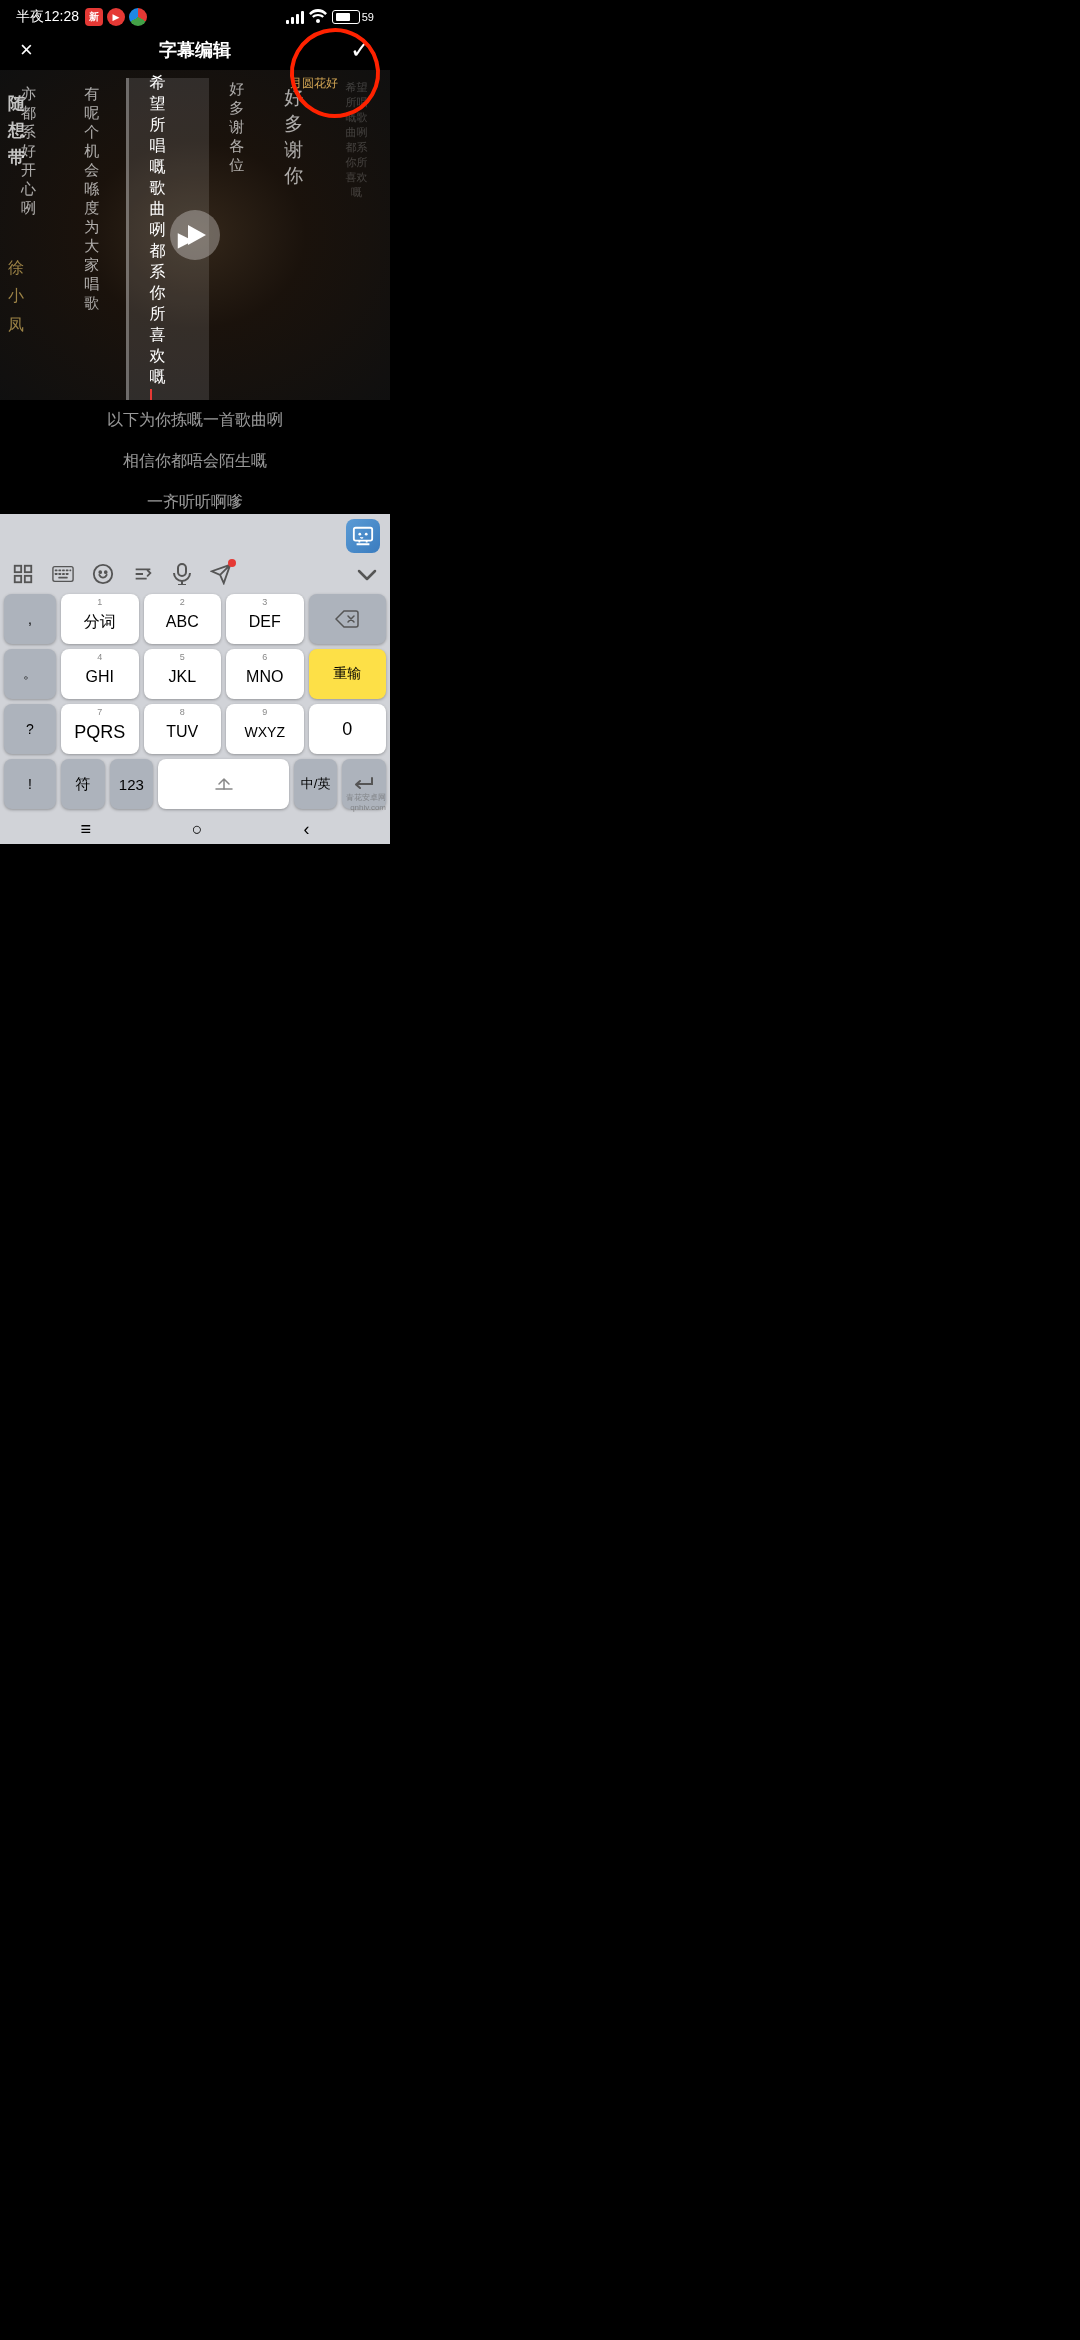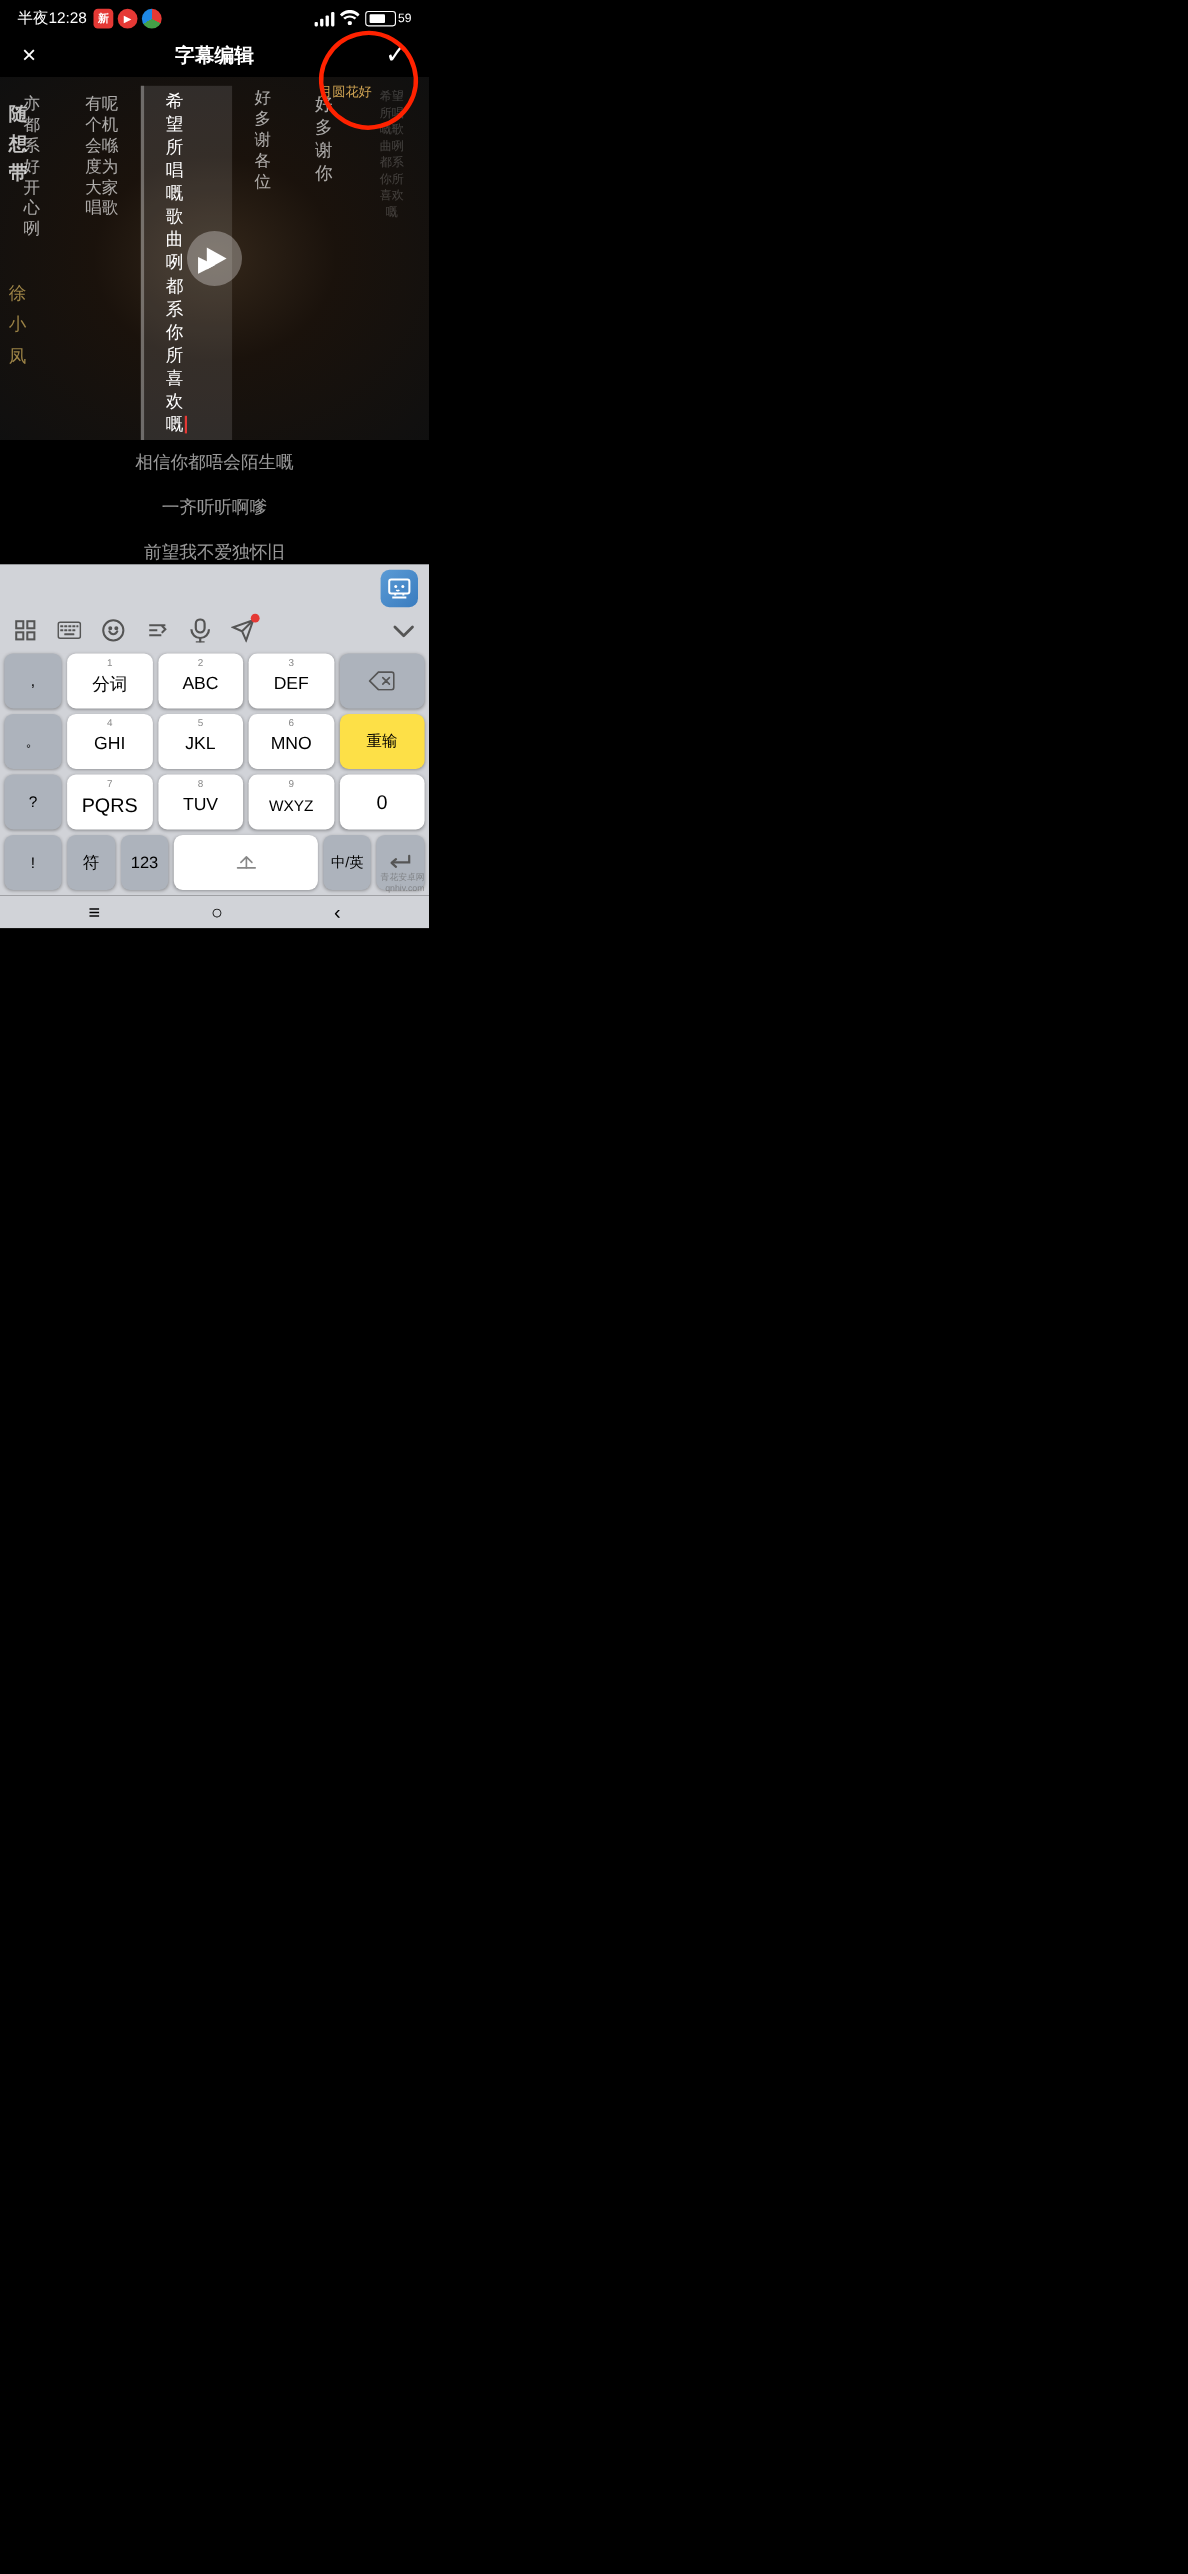--- a/index.html
+++ b/index.html
@@ -422,27 +422,28 @@
 
       <div style="text-align:center; color:rgba(255,255,255,0.65); font-size:15px; padding:7px 20px;">有呢个机会喺度为大家唱歌</div>
 
       <div style="display:flex; align-items:center; background:rgba(255,255,255,0.12); padding:10px 16px 10px 20px; border-left: 3px solid rgba(255,255,255,0.3);">
         <span style="color:#fff; font-size:16px; font-weight:500; flex:1;">希望所唱嘅歌曲咧都系你所喜欢嘅<span style="display:inline-block; width:2px; height:16px; background:#e53935; vertical-align:middle; margin-left:1px;"></span></span>
         <span style="color:#fff; font-size:20px; margin-left:10px;">▶</span>
       </div>
 
       <div style="text-align:center; color:rgba(255,255,255,0.65); font-size:15px; padding:2px 20px;">好多谢各位</div>
 
-      <div style="text-align:center; color:rgba(255,255,255,0.65); font-size:16px; padding:7px 20px;">好多谢你</div>
+      <div style="text-align:center; color:rgba(255,255,255,0.65); font-size:19px; padding:7px 20px;">好多谢你</div>
 
       <div style="text-align:center; color:rgba(255,255,255,0.2); font-size:11px; padding:2px 20px;">希望所唱嘅歌曲咧都系你所喜欢嘅</div>
     </div>
   </div>
 
   <div style="background:#000; padding:0;">
+    <div style="text-align:center; color:rgba(255,255,255,0.6); font-size:16px; padding:10px 20px;">以下为你拣嘅一首歌曲咧</div>
     <div style="text-align:center; color:rgba(255,255,255,0.6); font-size:16px; padding:10px 20px;">相信你都唔会陌生嘅</div>
     <div style="text-align:center; color:rgba(255,255,255,0.6); font-size:16px; padding:10px 20px;">一齐听听啊嗲</div>
     <div style="text-align:center; color:rgba(255,255,255,0.6); font-size:16px; padding:10px 20px;">前望我不爱独怀旧</div>
   </div>
 
   <div class="keyboard-container">
 
     <div style="display:flex; justify-content:flex-end; padding:5px 10px 2px;">
       <div style="width:34px; height:34px; border-radius:8px; background:linear-gradient(135deg,#5b9bd5,#3a7cbf); display:flex; align-items:center; justify-content:center; cursor:pointer;">
         <svg width="22" height="22" viewBox="0 0 24 24" fill="none" stroke="white" stroke-width="2">

